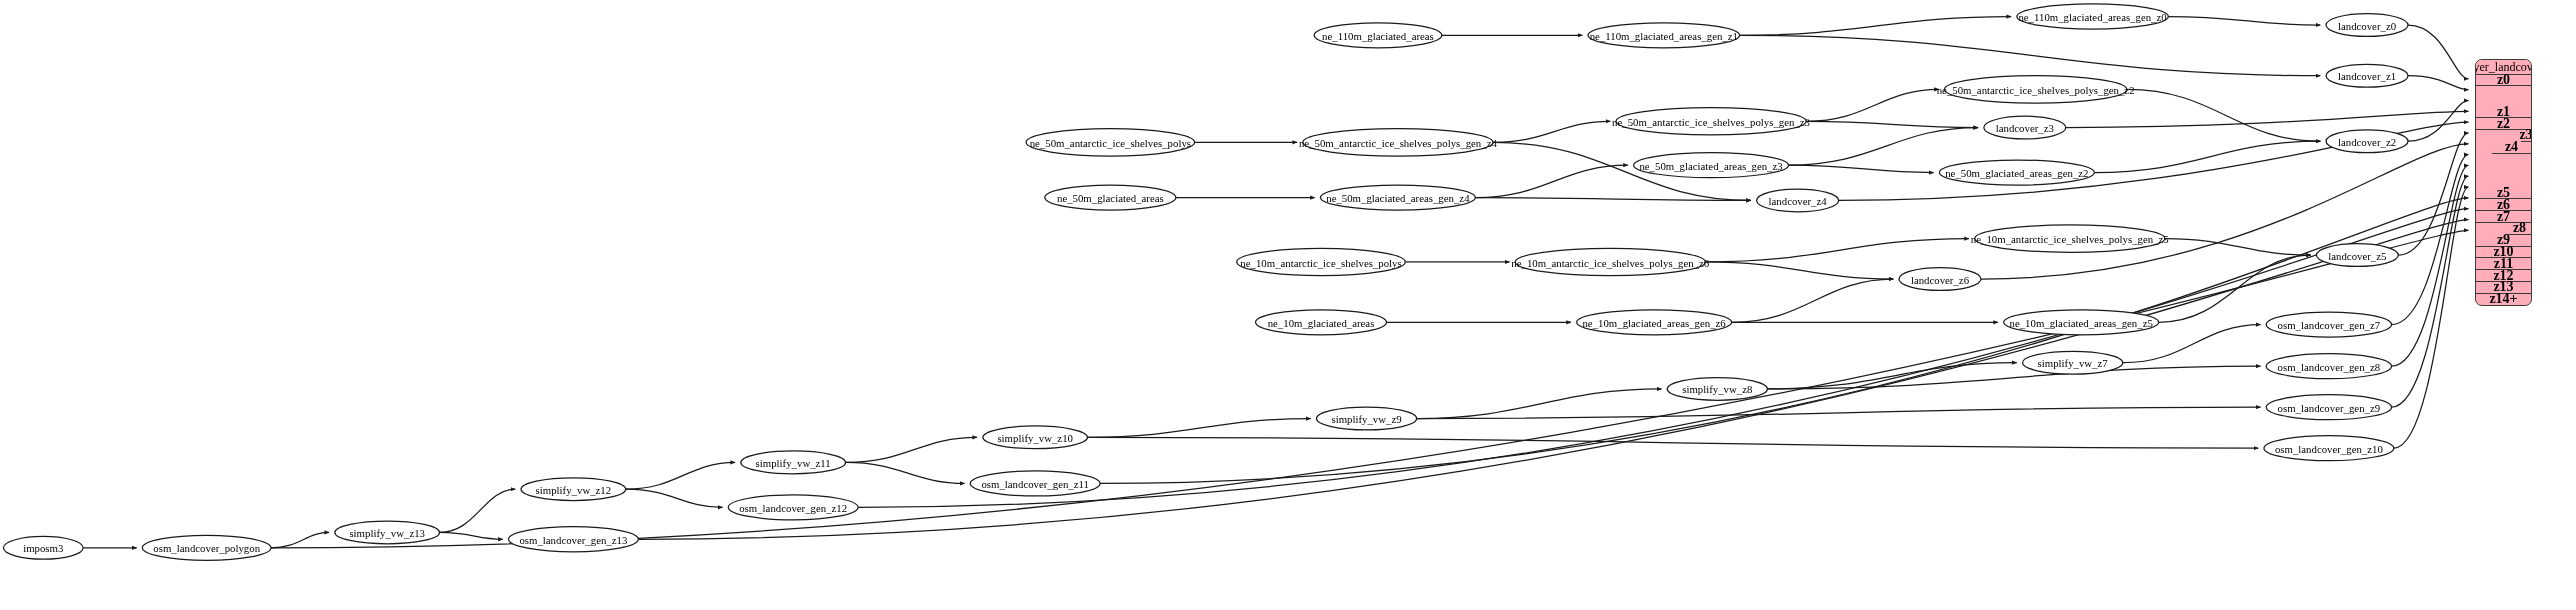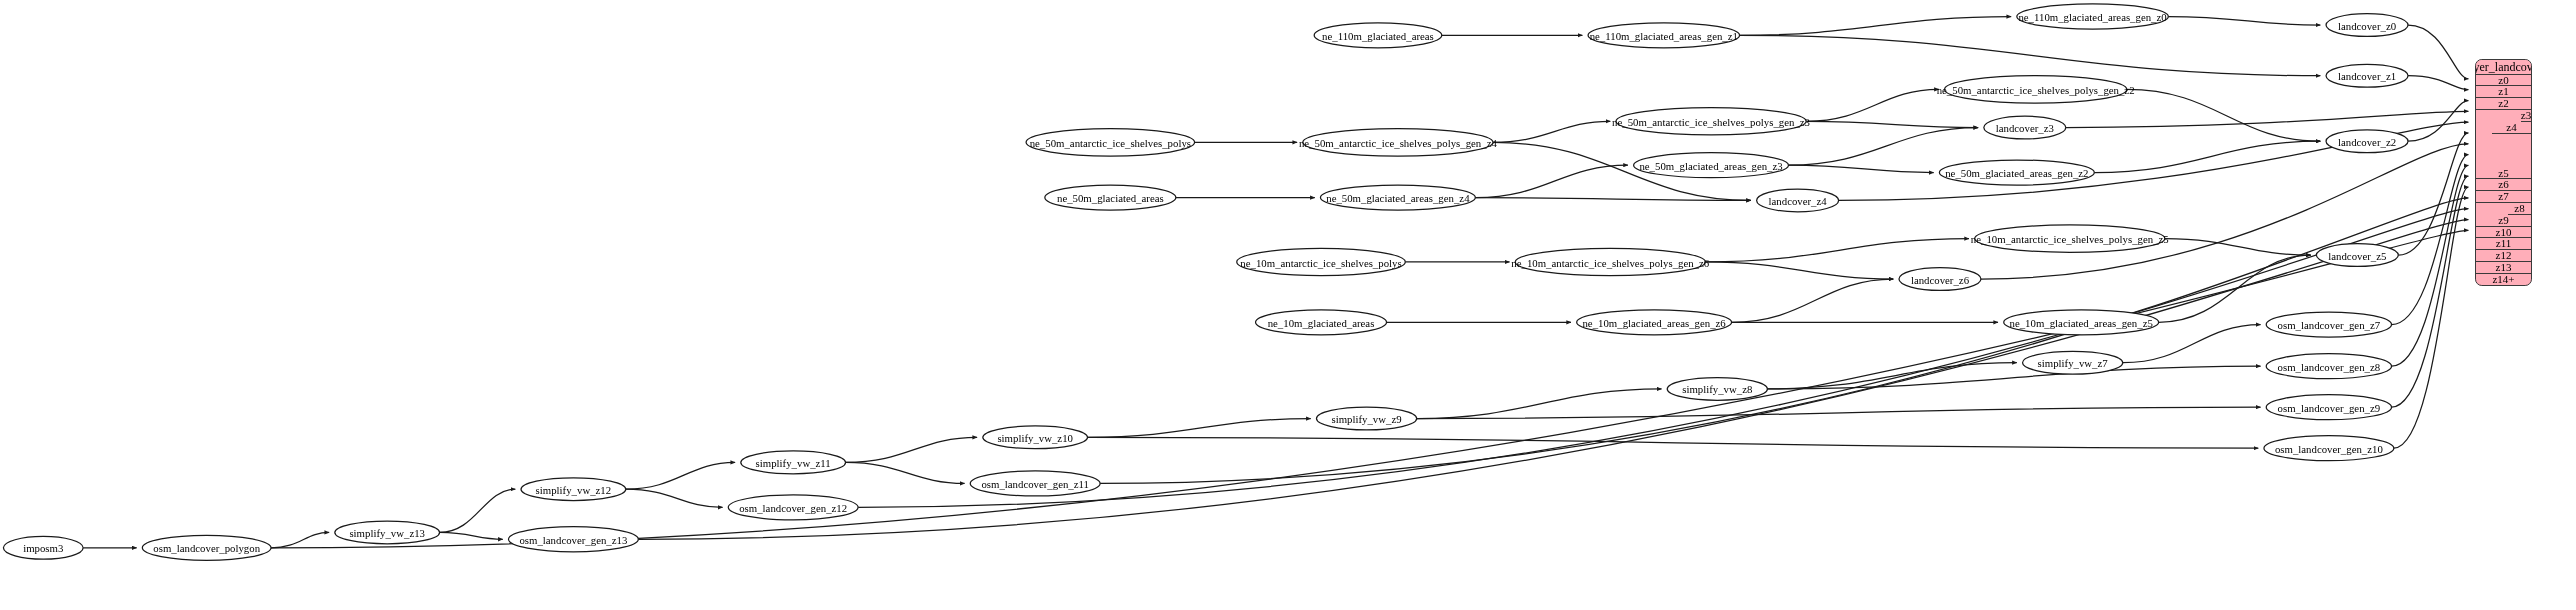--- a/index.html
+++ b/index.html
@@ -12,21 +12,21 @@
     dominant-baseline:central;}
   .arrow{fill:#1a1a1a;stroke:none;}
   
   #layer-table{position:absolute;border:1.1px solid #3a3a3a;border-radius:6.8px;
     background:#ffaeb9;overflow:hidden;box-sizing:border-box;}
   #layer-table .row{border-bottom:0.9px solid #3a3a3a;text-align:center;
     font-family:"Liberation Serif", serif;color:#000;line-height:1;
     display:flex;align-items:center;justify-content:center;}
   #layer-table .row:last-child{border-bottom:none;}
   #layer-table .hdr{background:#ffaeb9;font-size:12px;}
-  #layer-table .cell{font-size:11px;}
+  #layer-table .cell{font-size:14px;font-weight:bold;}
 </style>
 </head>
 <body>
 
 <div id="canvas">
 
   <svg id="graph" viewBox="0 0 4524 1073" preserveAspectRatio="none">
     <defs>
       <marker id="ah" viewBox="0 0 12 10" refX="11" refY="5" markerWidth="9" markerHeight="8" orient="auto-start-reverse" markerUnits="userSpaceOnUse">
         <path class="arrow" d="M0,0 L12,5 L0,10 z"></path>
@@ -248,21 +248,21 @@
         <g>
           <ellipse class="node-ellipse" cx="363" cy="962" rx="113" ry="22"></ellipse>
           <text class="node-label" x="363" y="963" font-size="19">osm_landcover_polygon</text>
         </g>
       </g>
   </svg>
 
   <div id="layer-table" style="left: 2475px; top: 59px; width: 57px; background: rgb(255, 174, 185); border-color: rgb(58, 58, 58);">
       <div class="row hdr" style="height: 13.7px;">layer_landcover</div>
       <div class="row cell" style="height: 10.8px;">z0</div>
-      <div class="row cell" style="height: 10.8px;">z1</div>
+      <div class="row cell" style="height: 10.8px; margin-top: 20px;">z1</div>
       <div class="row cell" style="height: 10.8px; text-align: center;">z2</div>
       <div class="row cell" style="height: 10.8px; margin-left: 45px;">z3</div>
       <div class="row cell" style="height: 10.8px; margin-left: 16px;">z4</div>
       <div class="row cell" style="height: 10.8px; margin-top: 34px;">z5</div>
       <div class="row cell" style="height: 10.8px;">z6</div>
       <div class="row cell" style="height: 10.8px;">z7</div>
       <div class="row cell" style="height: 10.8px; margin-left: 32px;">z8</div>
       <div class="row cell" style="height: 10.8px; text-align: center;">z9</div>
       <div class="row cell" style="height: 10.8px;">z10</div>
       <div class="row cell" style="height: 10.8px;">z11</div>

